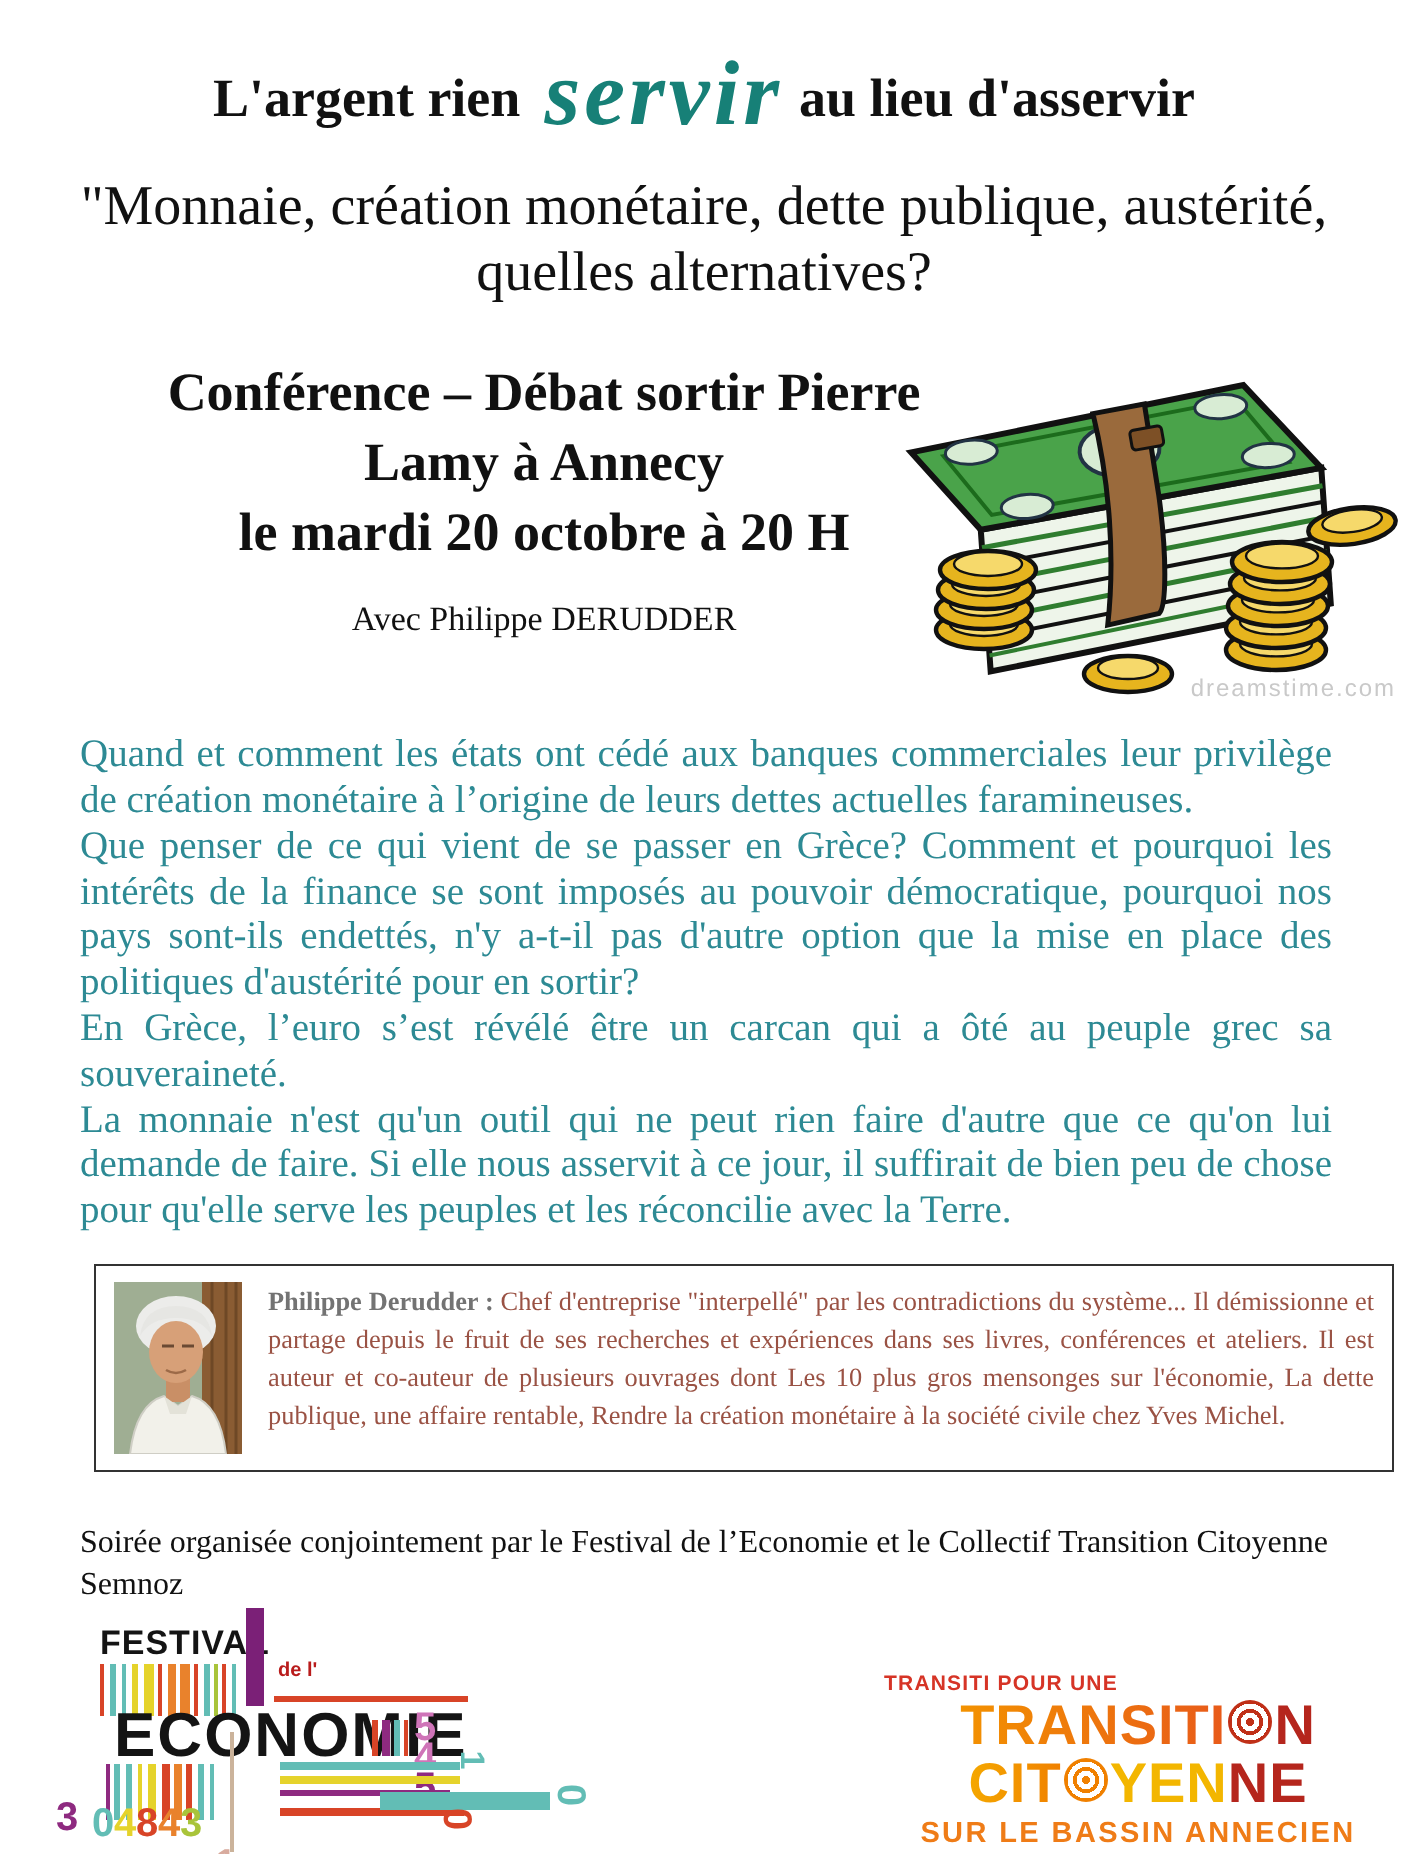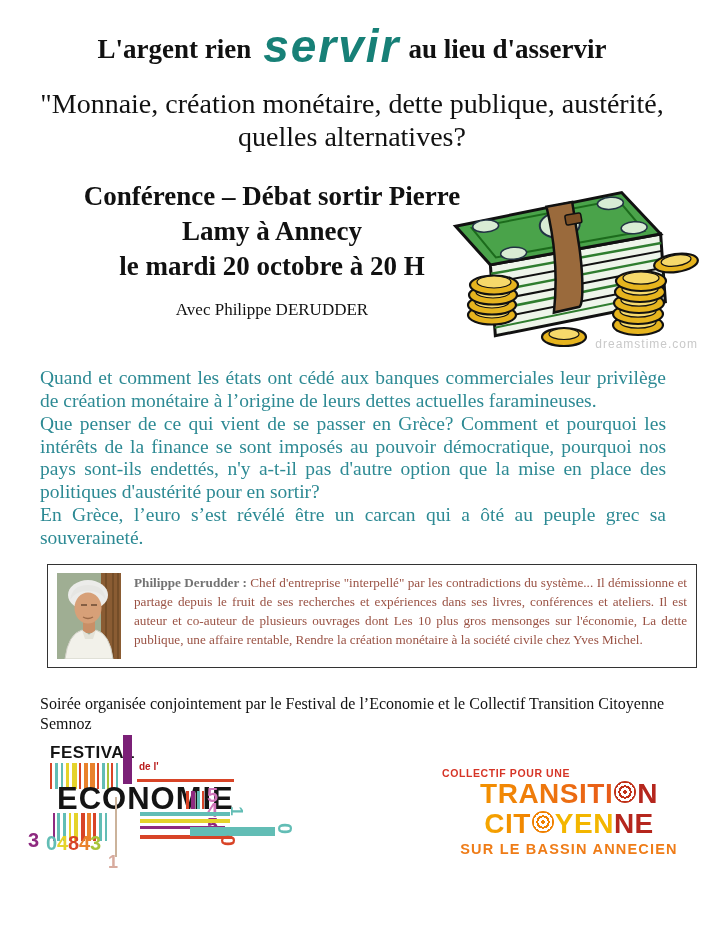--- a/index.html
+++ b/index.html
@@ -1,21 +1,21 @@
 <!DOCTYPE html>
 <html><head>
 <meta charset="utf-8">
 <style>
   html,body{margin:0;padding:0;background:#fff;}
   .page{width:704px;height:927px;position:relative;overflow:hidden;background:#fff;
         font-family:"Liberation Serif",serif;color:#111;}
 
   
   .title{margin:12px 0 0;text-align:center;font-size:27px;font-weight:bold;line-height:1.5;}
-  .servir{font-family:Liberation Sans, sans-serif;font-style:italic;font-weight:600;font-size:46px;
+  .servir{font-family:Liberation Serif, serif;font-style:italic;font-weight:600;font-size:46px;
           color:#178077;letter-spacing:2px;margin:0 8px 0 12px;vertical-align:-4px;}
   .subtitle{text-align:center;font-size:28px;line-height:1.18;margin-top:6px;}
 
   
   .conf-row{position:relative;height:182px;margin-top:16px;}
   .conf-block{width:440px;margin-left:52px;text-align:center;padding-top:10px;}
   .conf-line{font-size:27px;font-weight:bold;line-height:1.3;}
   .avec{font-size:17px;margin-top:16px;}
   .money{position:absolute;left:430px;top:-12px;width:272px;height:194px;}
   .watermark{position:absolute;right:4px;bottom:0;font-size:12px;color:#c9c9c9;
@@ -139,20 +139,21 @@
         </g>
       </svg>
       <div class="watermark">dreamstime.com</div>
     </div>
   </div>
 
   <div class="body-text">
     <p>Quand et comment les états ont cédé aux banques commerciales leur privilège de création monétaire à l’origine de leurs dettes actuelles faramineuses.</p>
     <p>Que penser de ce qui vient de se passer en Grèce? Comment et pourquoi les intérêts de la finance se sont imposés au pouvoir démocratique, pourquoi nos pays sont-ils endettés, n'y a-t-il pas d'autre option que la mise en place des politiques d'austérité pour en sortir?</p>
     <p>En Grèce, l’euro s’est révélé être un carcan qui a ôté au peuple grec sa souveraineté.</p>
+    <p>La monnaie n'est qu'un outil qui ne peut rien faire d'autre que ce qu'on lui demande de faire. Si elle nous asservit à ce jour, il suffirait de bien peu de chose pour qu'elle serve les peuples et les réconcilie avec la Terre.</p>
   </div>
 
   <div class="bio-box">
     <svg class="bio-photo" viewBox="0 0 64 86">
       <rect x="0" y="0" width="64" height="86" fill="#9fae93"></rect>
       <rect x="44" y="0" width="20" height="86" fill="#8a5c33"></rect>
       <path d="M49 0 V86 M56 0 V86 M61 0 V86" stroke="#6e4826" stroke-width="1.5"></path>
       <path d="M8 86 Q11 61 25 57 L32 62 L39 57 Q53 61 56 86 Z" fill="#f2f1ea" stroke="#cfcec5" stroke-width="1"></path>
       <rect x="26" y="44" width="12" height="16" fill="#c98f66"></rect>
       <ellipse cx="31" cy="22" rx="20" ry="15" fill="#ececea"></ellipse>
@@ -230,20 +231,20 @@
       <span class="digit" style="left:2px;top:90px;color:#8e2a80;">3</span>
       <span class="digit" style="left:20px;top:93px;color:#62bdb5;">0</span>
       <span class="digit" style="left:31px;top:93px;color:#e5d32b;">4</span>
       <span class="digit" style="left:42px;top:93px;color:#d84427;">8</span>
       <span class="digit" style="left:53px;top:93px;color:#e9822c;">4</span>
       <span class="digit" style="left:64px;top:93px;color:#a9c43a;">3</span>
       <span class="digit" style="left:82px;top:113px;color:#d8ab9e;font-size:18px;">1</span>
     </div>
 
     <div class="t-logo">
-      <div class="t-tag">COLLECTIF POUR UNE</div>
+      <div class="t-tag">TRANSITI POUR UNE</div>
       <div class="t-line1"><span class="grad1">TRANSITI</span><span class="spiral" style="--c:#c03018;"></span><span class="darkred">N</span></div>
       <div class="t-line2"><span class="grad2">CIT</span><span class="spiral" style="--c:#f08000;"></span><span class="gold">YEN</span><span class="darkred">NE</span></div>
       <div class="t-sub">SUR LE BASSIN ANNECIEN</div>
     </div>
   </div>
 
 </div>
 
 </body></html>

